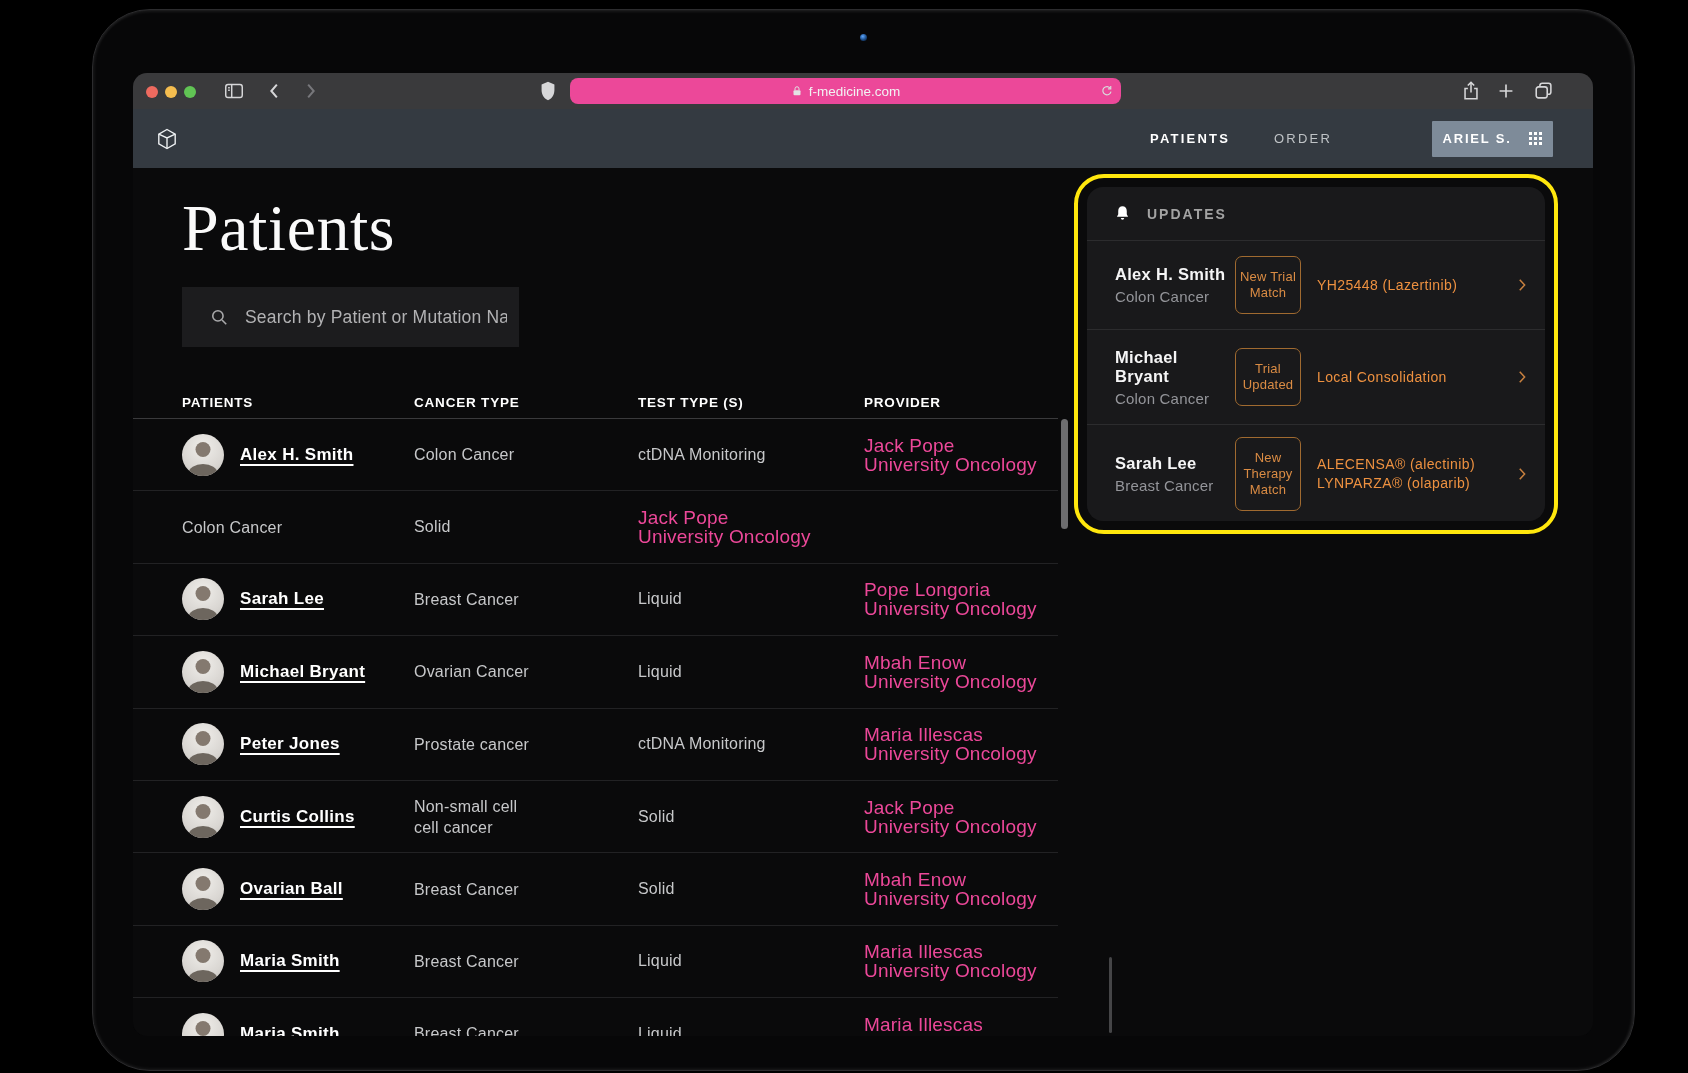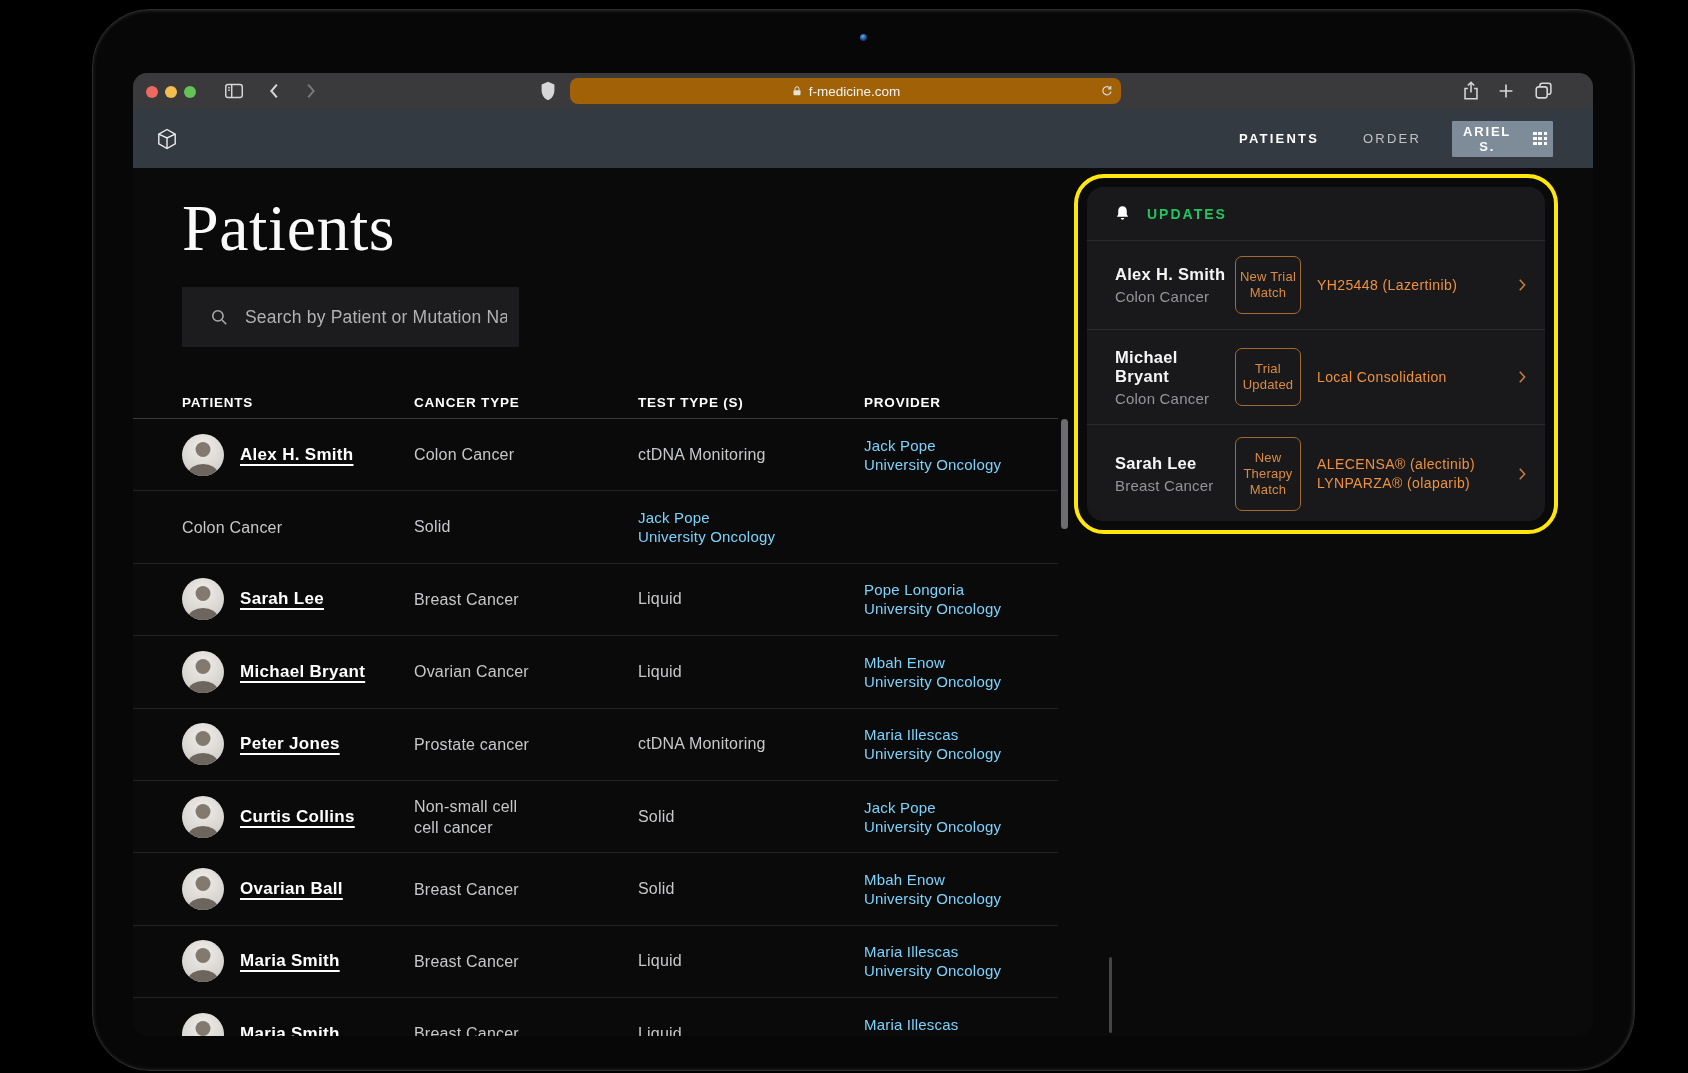--- a/index.html
+++ b/index.html
@@ -16,34 +16,34 @@
           background:radial-gradient(circle at 40% 35%,#5fa8ff 0%,#1b4b86 55%,#0a1626 100%);}
   .screen{position:absolute;left:40px;top:63px;width:1460px;height:963px;border-radius:14px;
           background:#0a0a0b;overflow:hidden;}
   
   .toolbar{position:absolute;left:0;top:0;width:100%;height:36px;background:#3a3a3c;}
   .tl{position:absolute;top:13px;width:12px;height:12px;border-radius:50%;}
   .tl.r{left:13px;background:#ee6a5f}.tl.y{left:32px;background:#f5bd4f}.tl.g{left:51px;background:#61c454}
   .tbicon{position:absolute;top:7px;width:22px;height:22px;color:#d6d6d8;}
   .tbicon svg{width:100%;height:100%;}
   .dim{color:#77777b;}
-  .urlfield{position:absolute;left:437px;top:5px;width:551px;height:26px;background:#a16207;border-radius:8px;
+  .urlfield{position:absolute;left:437px;top:5px;width:551px;height:26px;background:#ec4899;border-radius:8px;
             display:flex;align-items:center;justify-content:center;color:#f2f2f3;font-size:13.5px;}
   .urlfield .lock{width:12px;height:12px;margin-right:6px;color:#e3e3e4;}
   .urlfield .reload{position:absolute;right:6px;top:5px;width:16px;height:16px;color:#d9d9db;}
   
   .appnav{position:absolute;left:0;top:36px;width:100%;height:59px;background:#343a41;
           display:flex;align-items:center;}
   .brand{margin-left:22px;width:24px;height:24px;color:#eceff1;}
   .brand svg{width:100%;height:100%;}
   .navlinks{margin-left:auto;display:flex;align-items:center;margin-right:40px;}
   .navlink{font-size:13px;letter-spacing:2.2px;cursor:pointer;}
   .navlink.active{color:#ffffff;font-weight:bold;}
   .navlink.idle{color:#bfc3c6;margin-left:44px;}
-  .account-btn{margin-left:31px;width:101px;height:36px;background:#7e8b99;border:none;border-radius:1px;
+  .account-btn{margin-left:100px;width:121px;height:36px;background:#7e8b99;border:none;border-radius:1px;
            display:flex;align-items:center;justify-content:center;gap:17px;cursor:pointer;}
   .account-btn .lbl{color:#fff;font-size:13px;font-weight:bold;letter-spacing:1.8px;}
   .grid-icon{display:grid;grid-template-columns:repeat(3,3.4px);grid-auto-rows:3.4px;gap:1.8px;}
   .grid-icon i{background:#fff;display:block;}
   
   .content{position:absolute;left:0;top:95px;width:100%;height:868px;background:#0a0a0b;overflow:hidden;}
   .page-title{position:absolute;left:49px;top:24px;margin:0;font-family:"Liberation Serif","DejaVu Serif",serif;
           font-weight:500;font-size:66px;line-height:72px;color:#fafafa;letter-spacing:.5px;}
   .search{position:absolute;left:49px;top:119px;width:337px;height:60px;background:#1c1c1e;
           display:flex;align-items:center;}
@@ -51,37 +51,37 @@
   .search input{flex:1;margin-left:14px;margin-right:10px;background:transparent;border:none;outline:none;
           color:#c9c9cb;font-size:17.5px;font-family:inherit;letter-spacing:.2px;}
   .search input::placeholder{color:#b2b2b4;}
   .ptable{position:absolute;left:0;top:218px;width:925px;}
   .thead,.prow{display:grid;grid-template-columns:232px 224px 226px 194px;padding-left:49px;box-sizing:border-box;align-items:center;}
   .thead{height:33px;border-bottom:1px solid #3a3a3c;}
   .th{color:#ffffff;font-size:13.5px;font-weight:bold;letter-spacing:.8px;}
   .prow{height:72.4px;border-bottom:1px solid #222224;}
   .pcell{color:#c7c8ca;font-size:16px;letter-spacing:.2px;}
   .c-cancer{max-width:132px;line-height:21px;}
-  .provider div{color:#7dd3fc;font-size:15px;line-height:19px;letter-spacing:.2px;}
+  .provider div{color:#ec4899;font-size:19px;line-height:19px;letter-spacing:.2px;}
   .namewrap{display:flex;align-items:center;gap:16px;}
   .avatar{width:42px;height:42px;border-radius:50%;flex:0 0 auto;position:relative;overflow:hidden;
           background:radial-gradient(circle at 50% 32%,#f0eeea 0%,#d9d6d2 62%,#c2bfbb 100%);}
   .av-head{position:absolute;top:8px;left:50%;transform:translateX(-50%);width:15px;height:15px;border-radius:50%;background:#84796f;}
   .av-body{position:absolute;bottom:-7px;left:50%;transform:translateX(-50%);width:29px;height:19px;border-radius:50% 50% 0 0;background:#6d665e;}
   .pname{color:#ffffff;font-size:17px;font-weight:bold;letter-spacing:.3px;text-decoration:underline;
          text-underline-offset:4px;text-decoration-thickness:2px;cursor:pointer;}
   .scroll-thumb{position:absolute;left:928px;top:251px;width:7px;height:110px;border-radius:4px;background:#6d6d6f;}
   .list-scroll{position:absolute;left:976px;top:789px;width:3px;height:76px;border-radius:2px;background:#454547;}
   
   .updates-ring{position:absolute;left:941px;top:6px;width:484px;height:360px;box-sizing:border-box;
           border:4px solid #ffe70d;border-radius:30px;padding:9px;}
   .updates-card{width:100%;height:100%;background:#19191b;border-radius:16px;overflow:hidden;box-sizing:border-box;}
   .up-head{height:54px;display:flex;align-items:center;padding-left:26px;border-bottom:1px solid #2c2c2e;box-sizing:border-box;}
   .up-head .bell{width:19px;height:19px;color:#ffffff;}
-  .up-title{margin-left:15px;color:#22c55e;font-size:14px;font-weight:bold;letter-spacing:2px;}
+  .up-title{margin-left:15px;color:#a3a3a3;font-size:14px;font-weight:bold;letter-spacing:2px;}
   .up-item{display:flex;align-items:center;border-bottom:1px solid #2c2c2e;box-sizing:border-box;cursor:pointer;}
   .up-item:last-child{border-bottom:none;}
   .up-item.h1{height:89px;}.up-item.h2{height:95px;}.up-item.h3{height:97px;}
   .up-left{width:120px;margin-left:28px;flex:0 0 auto;}
   .up-name{color:#f5f5f6;font-size:16.5px;font-weight:bold;letter-spacing:.3px;}
   .up-cancer{color:#94959a;font-size:15px;margin-top:4px;letter-spacing:.2px;}
   .up-badge{flex:0 0 auto;width:66px;box-sizing:border-box;border:1px solid #a06a30;border-radius:7px;
           color:#db8c44;font-size:13px;line-height:16px;text-align:center;padding:12px 3px;letter-spacing:.2px;}
   .up-details{margin-left:16px;display:flex;flex-direction:column;gap:3px;}
   .up-detail{color:#ee9140;font-size:14px;font-weight:normal;letter-spacing:.4px;}

